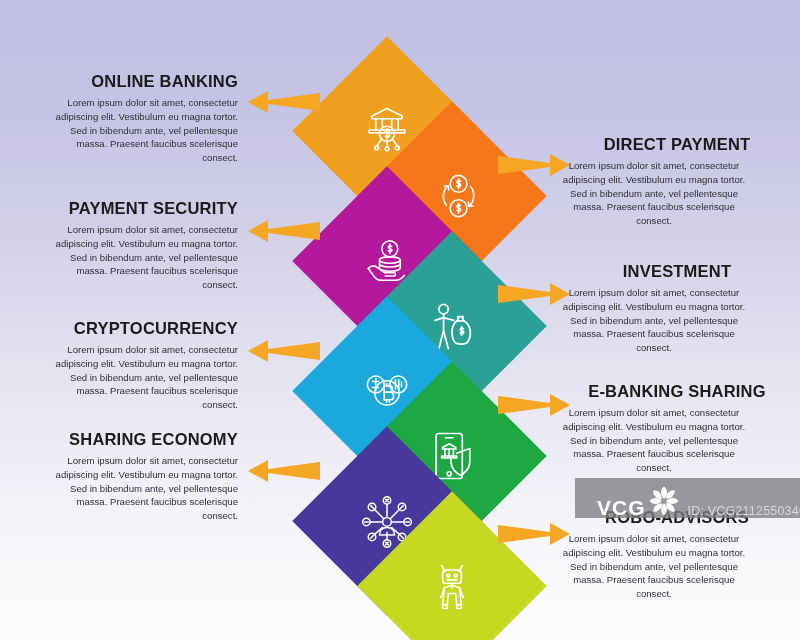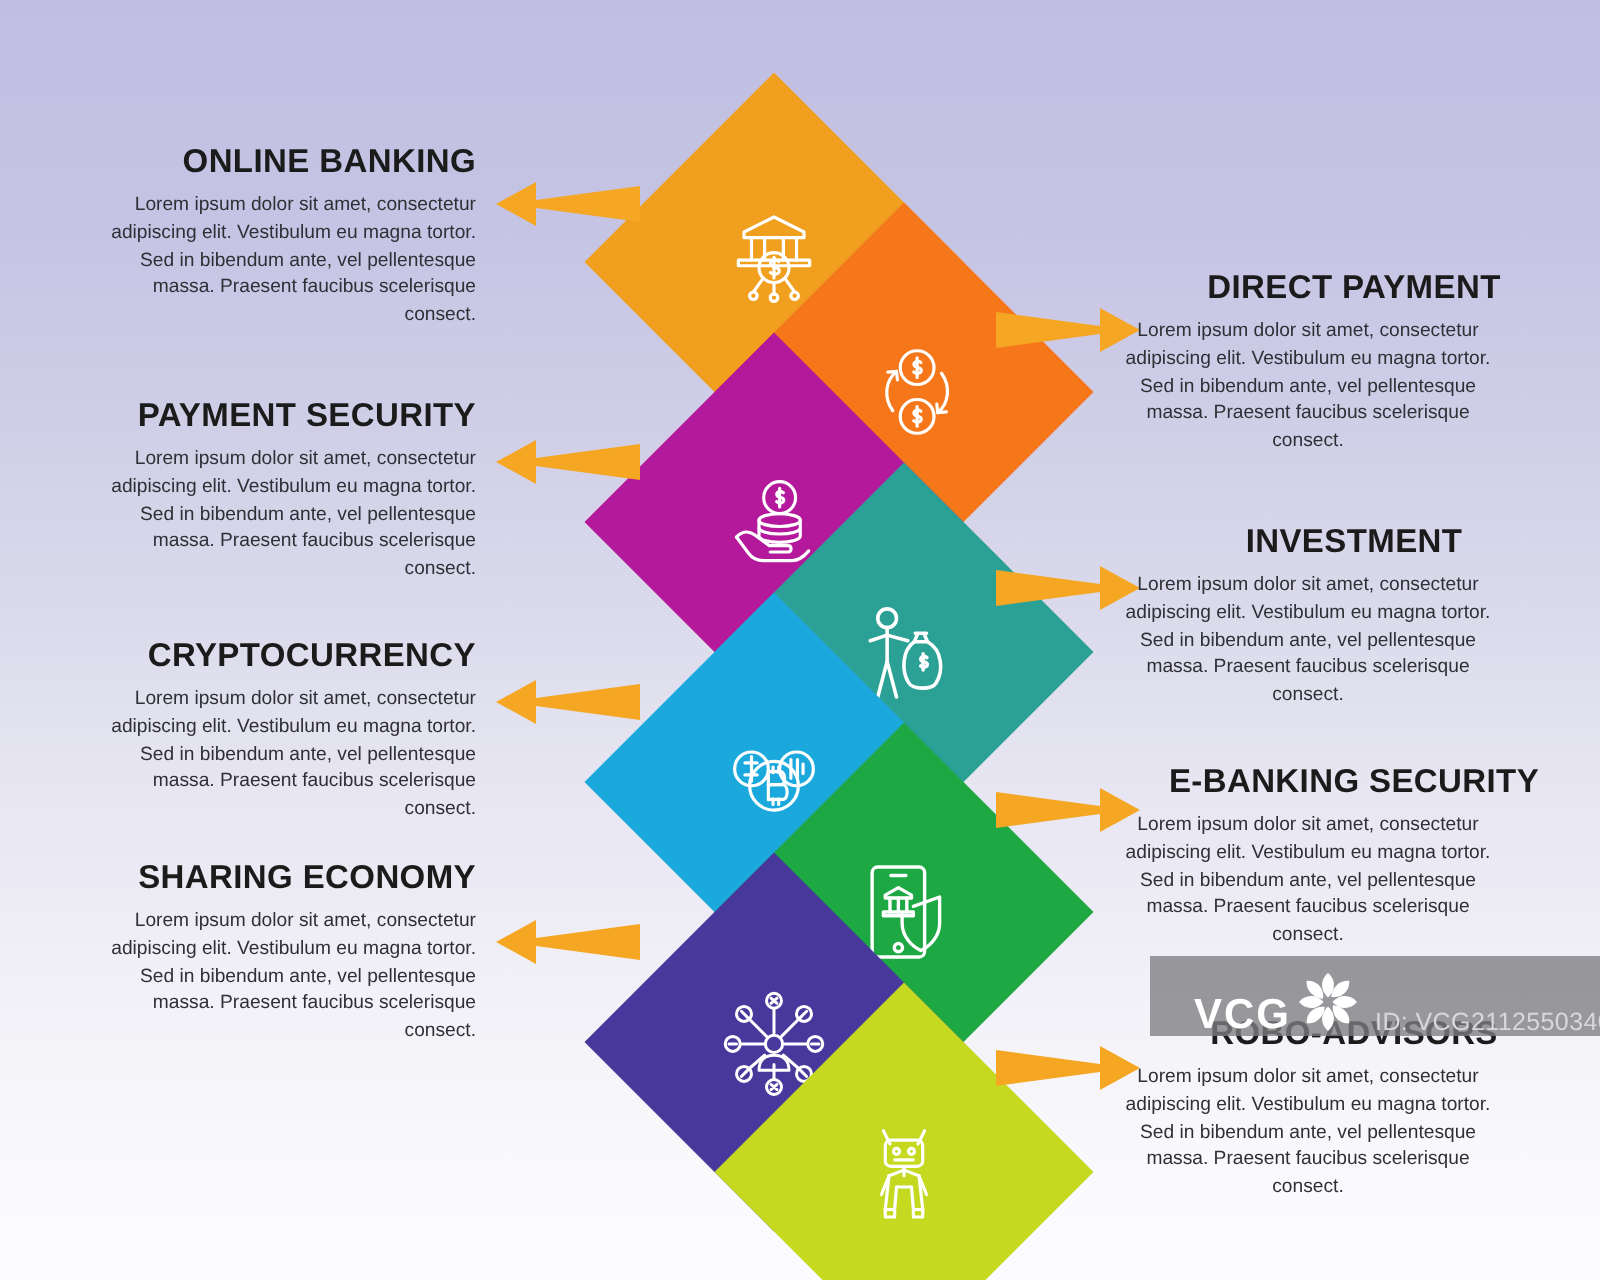--- a/index.html
+++ b/index.html
@@ -260,21 +260,21 @@
     <h3>INVESTMENT</h3>
     <p>Lorem ipsum dolor sit amet, consectetur adipiscing elit. Vestibulum eu magna tortor. Sed in bibendum ante, vel pellentesque massa. Praesent faucibus scelerisque consect.</p>
   </div>
 
   <div class="block left" style="left:8px;top:320px;">
     <h3>CRYPTOCURRENCY</h3>
     <p>Lorem ipsum dolor sit amet, consectetur adipiscing elit. Vestibulum eu magna tortor. Sed in bibendum ante, vel pellentesque massa. Praesent faucibus scelerisque consect.</p>
   </div>
 
   <div class="block right" style="left:562px;top:383px;">
-    <h3>E-BANKING SECURITY</h3>
+    <h3>E-BANKING SHARING</h3>
     <p>Lorem ipsum dolor sit amet, consectetur adipiscing elit. Vestibulum eu magna tortor. Sed in bibendum ante, vel pellentesque massa. Praesent faucibus scelerisque consect.</p>
   </div>
 
   <div class="block left" style="left:8px;top:431px;">
     <h3>SHARING ECONOMY</h3>
     <p>Lorem ipsum dolor sit amet, consectetur adipiscing elit. Vestibulum eu magna tortor. Sed in bibendum ante, vel pellentesque massa. Praesent faucibus scelerisque consect.</p>
   </div>
 
   <div class="block right" style="left:562px;top:509px;">
     <h3>ROBO-ADVISORS</h3>

